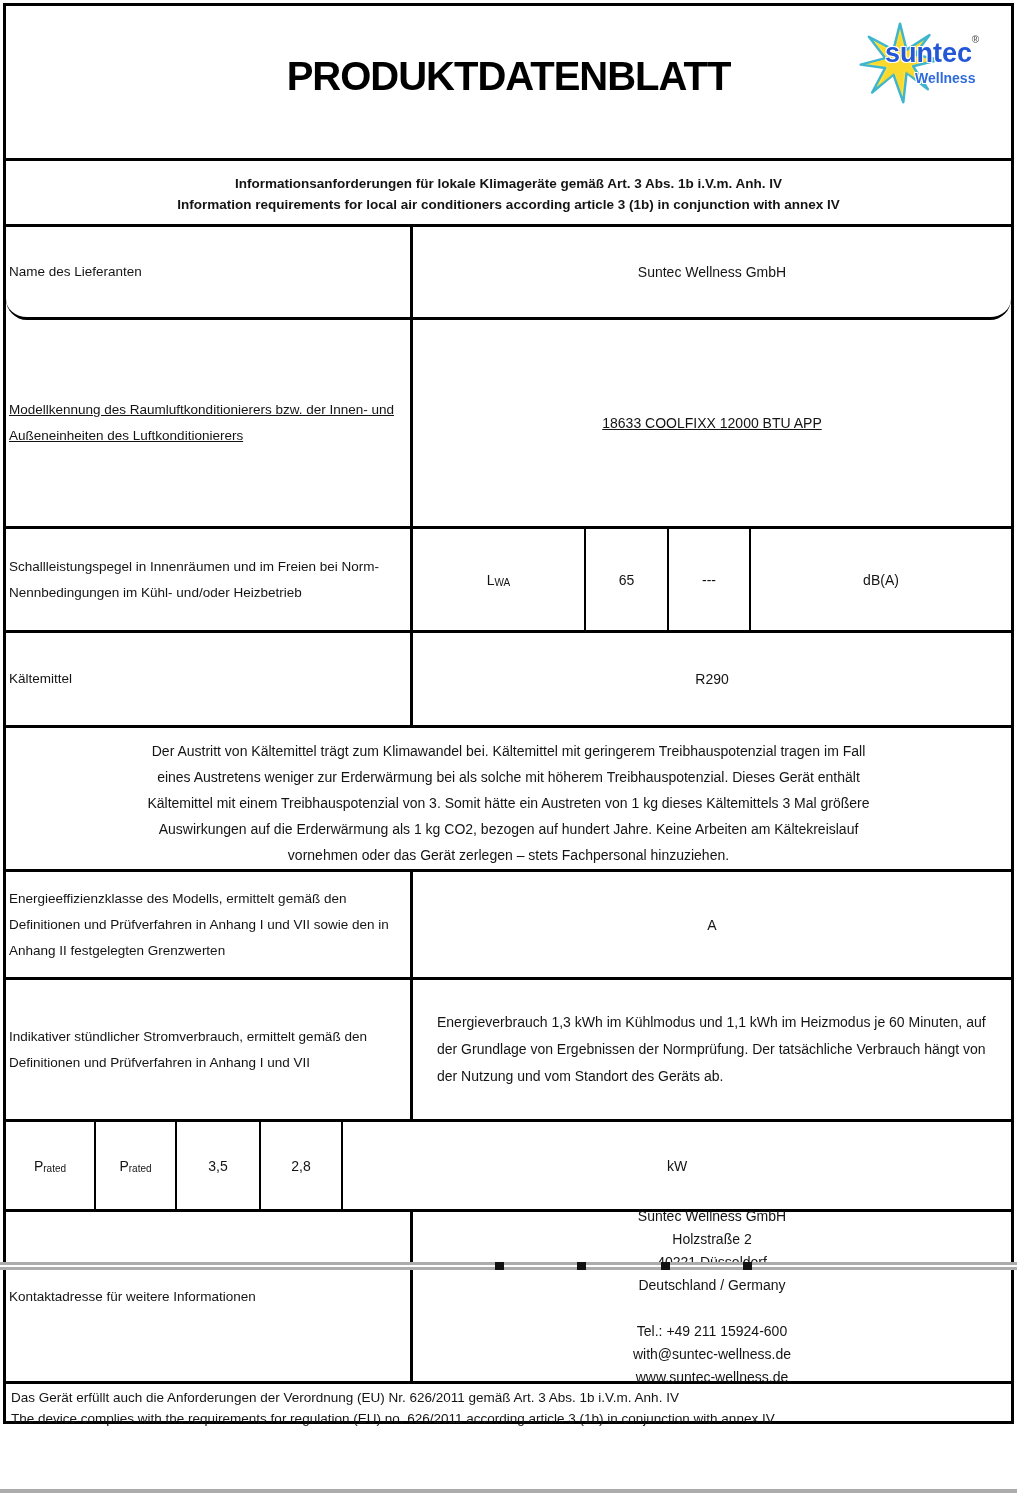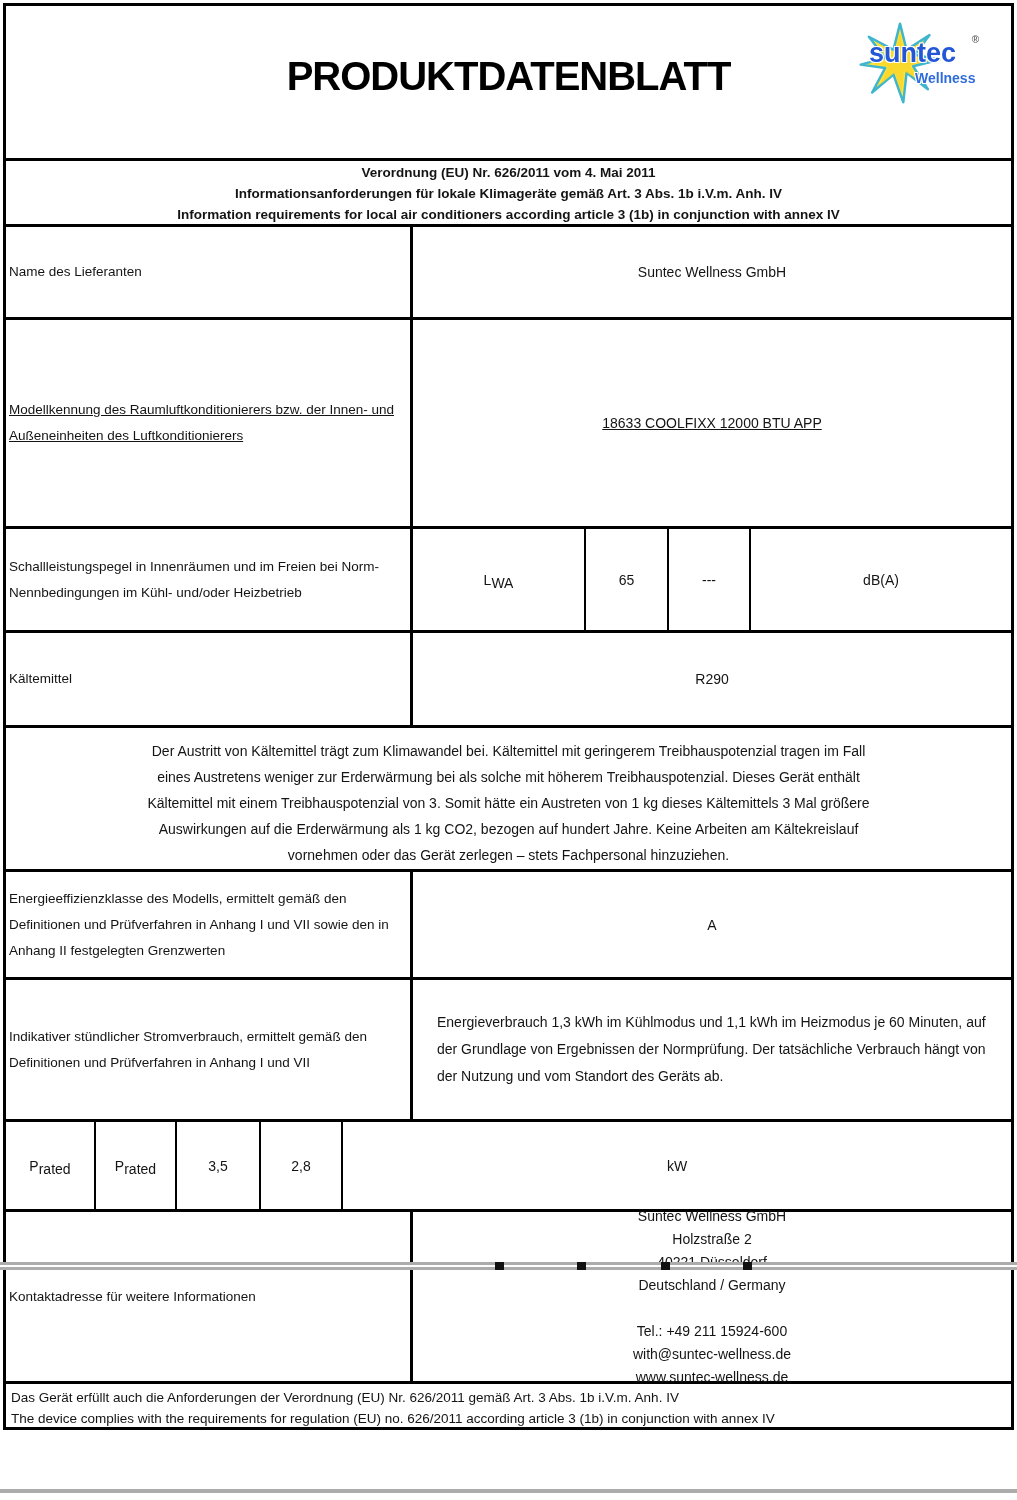--- a/index.html
+++ b/index.html
@@ -28,21 +28,21 @@
   }
   .page-title{
     font-size:40px;font-weight:bold;letter-spacing:-1px;color:#000000;
     transform:translateY(-6px);
   }
   .logo{
     position:absolute;right:34px;top:8px;width:118px;height:100px;
   }
   .logo svg{position:absolute;left:0;top:2px;}
   .logo-brand{
-    position:absolute;left:10px;top:26px;
+    position:absolute;left:26px;top:26px;
     font-size:27px;font-weight:bold;color:var(--logo-text-blue);
     text-shadow:-1px -1px 0 #fff,1px -1px 0 #fff,-1px 1px 0 #fff,1px 1px 0 #fff;
     line-height:1;
   }
   .logo-reg{
     position:absolute;right:-2px;top:20px;font-size:10px;font-weight:bold;color:#6a6a6a;
     text-shadow:0 0 2px #fff;
   }
   .logo-sub{
     position:absolute;left:56px;top:56px;
@@ -67,22 +67,22 @@
     flex:1;display:flex;align-items:center;justify-content:center;
     font-size:14px;text-align:center;padding:2px 4px;
   }
   .cell-value.left{justify-content:flex-start;text-align:left;line-height:27px;padding:2px 24px;}
   .subcells{flex:1;display:flex;}
   .subcell{
     display:flex;align-items:center;justify-content:center;
     font-size:14px;border-right:2px solid var(--border-black);
   }
   .subcell.last{border-right:none;flex:1;}
-  .sub{font-size:14px;vertical-align:sub;position:relative;top:3px;}
-  .h-r1{height:93px;}
+  .sub{font-size:10px;vertical-align:sub;position:relative;top:3px;}
+  .h-r1{height:93px;border-radius:21px;}
   .h-r2{height:209px;text-decoration:underline;}
   .h-r3{height:104px;}
   .h-r4{height:95px;}
   .h-r6{height:108px;}
   .h-r7{height:142px;}
   .h-r8{height:90px;}
   .h-r9{height:172px;}
   .w-sound-sym{width:173px;}
   .w-sound-in{width:83px;}
   .w-sound-out{width:82px;}
@@ -96,21 +96,21 @@
     display:flex;align-items:center;justify-content:center;
   }
   .notice-text{
     width:742px;text-align:center;font-size:14px;line-height:26px;margin-top:8px;
   }
   
   .addr-block{flex:1;display:flex;flex-direction:column;justify-content:center;text-align:center;font-size:14px;}
   .addr-line{min-height:23px;line-height:23px;}
   
   .compliance{
-    height:43px;font-size:13.5px;line-height:21px;padding:3px 0 0 5px;
+    height:37px;font-size:13.5px;line-height:21px;padding:3px 0 0 5px;
   }
   
   .pagebreak-line{
     position:absolute;left:0;top:1262px;width:1017px;height:8px;background:#fff;
     border-top:3px solid var(--pagebreak-gray);
     border-bottom:3px solid var(--pagebreak-gray);
     z-index:5;
   }
   .pb-tick{position:absolute;top:-3px;height:8px;width:9px;background:#111;}
   .bottom-line{
@@ -130,21 +130,20 @@
         <polygon points="50,2 58,34 86,16 68,40 98,46 66,54 84,82 58,62 54,98 42,64 16,86 32,56 2,52 32,44 12,18 42,34" fill="var(--logo-star-fill)" stroke="var(--logo-star-stroke)" stroke-width="3" stroke-linejoin="round"></polygon>
         <polygon points="50,14 55,38 74,26 62,42 84,47 62,53 74,72 55,60 52,86 44,62 26,76 36,54 14,50 36,45 24,28 44,38" fill="#F9D425" opacity="0.65"></polygon>
       </svg>
       <div class="logo-brand">suntec</div>
       <div class="logo-reg">®</div>
       <div class="logo-sub">Wellness</div>
     </div>
   </div>
 
   <div class="reg-block">
-    <div>Verordnung (EU) Nr. 626/2011 vom 4. Mai 2011</div>
     <div>Informationsanforderungen für lokale Klimageräte gemäß Art. 3 Abs. 1b i.V.m. Anh. IV</div>
     <div>Information requirements for local air conditioners according article 3 (1b) in conjunction with annex IV</div>
   </div>
 
   <div class="row h-r1">
     <div class="cell-label">Name des Lieferanten</div>
     <div class="cell-value">Suntec Wellness GmbH</div>
   </div>
 
   <div class="row h-r2">

